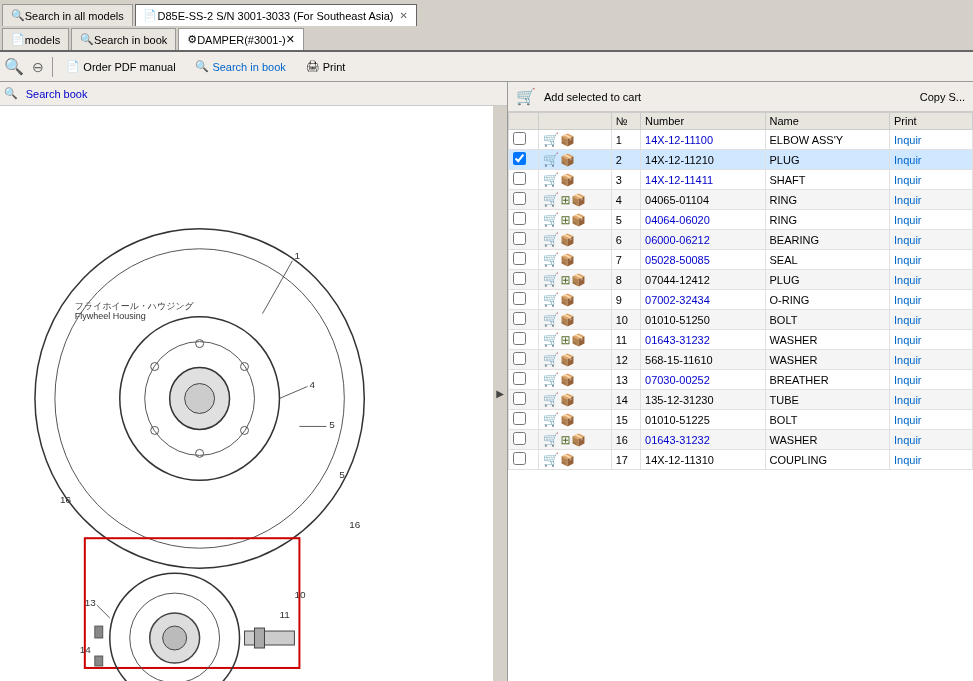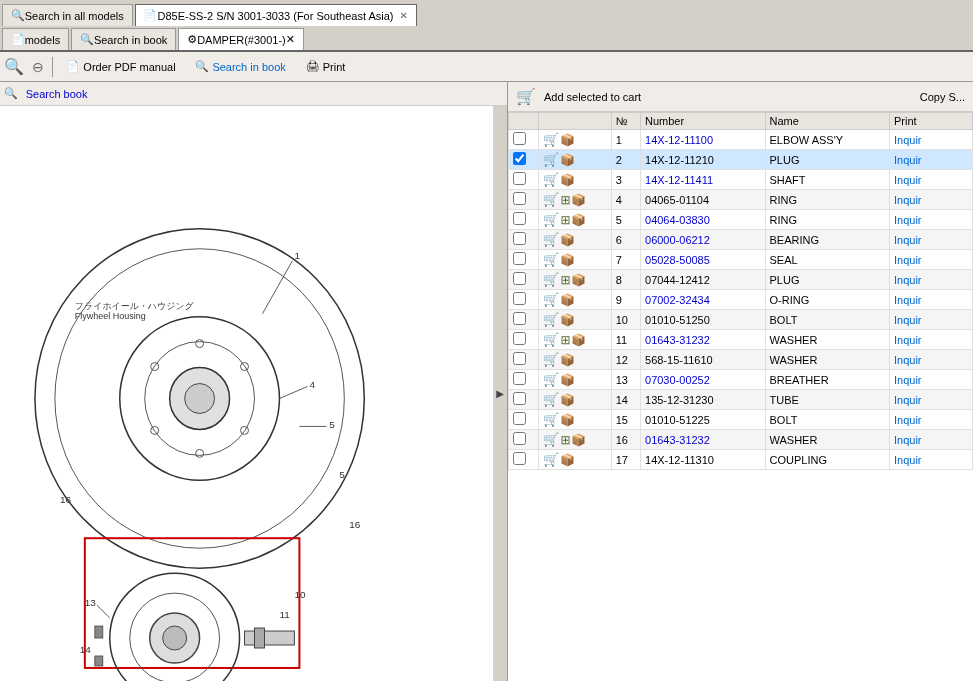--- a/index.html
+++ b/index.html
@@ -369,21 +369,21 @@
               <td class="col-icons"><span style="cursor: pointer; font-size: 13px; margin-right: 1px;">🛒</span><span style="cursor: pointer; font-size: 12px; margin-right: 1px; color: rgb(85, 107, 47);">⊞</span><span style="cursor: pointer; font-size: 12px; color: rgb(200, 160, 0);">📦</span></td>
               <td class="col-num">4</td>
               <td class="col-number">04065-01104</td>
               <td class="col-name">RING</td>
               <td class="col-price"><span class="inq-text">Inquir</span></td>
             </tr>
             <tr>
               <td class="col-check"><input type="checkbox" class="cb" style=""></td>
               <td class="col-icons"><span style="cursor: pointer; font-size: 13px; margin-right: 1px;">🛒</span><span style="cursor: pointer; font-size: 12px; margin-right: 1px; color: rgb(85, 107, 47);">⊞</span><span style="cursor: pointer; font-size: 12px; color: rgb(200, 160, 0);">📦</span></td>
               <td class="col-num">5</td>
-              <td class="col-number"><a class="link-blue">04064-03830</a></td>
+              <td class="col-number"><a class="link-blue">04064-06020</a></td>
               <td class="col-name">RING</td>
               <td class="col-price"><span class="inq-text">Inquir</span></td>
             </tr>
             <tr>
               <td class="col-check"><input type="checkbox" class="cb" style=""></td>
               <td class="col-icons"><span style="cursor: pointer; font-size: 13px; margin-right: 1px;">🛒</span><span style="cursor: pointer; font-size: 12px; color: rgb(200, 160, 0);">📦</span></td>
               <td class="col-num">6</td>
               <td class="col-number"><a class="link-blue">06000-06212</a></td>
               <td class="col-name">BEARING</td>
               <td class="col-price"><span class="inq-text">Inquir</span></td>

